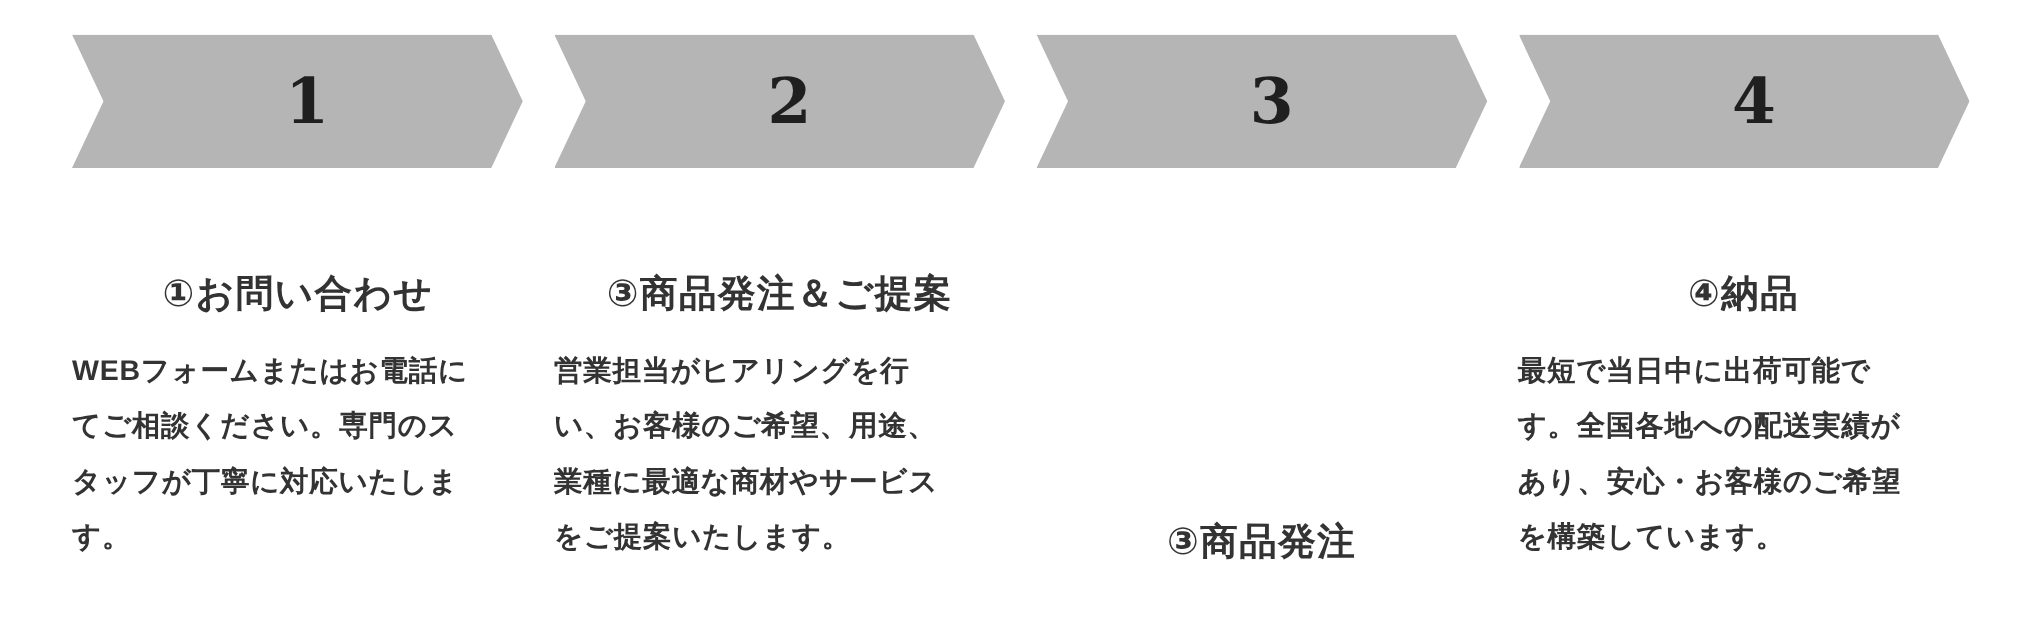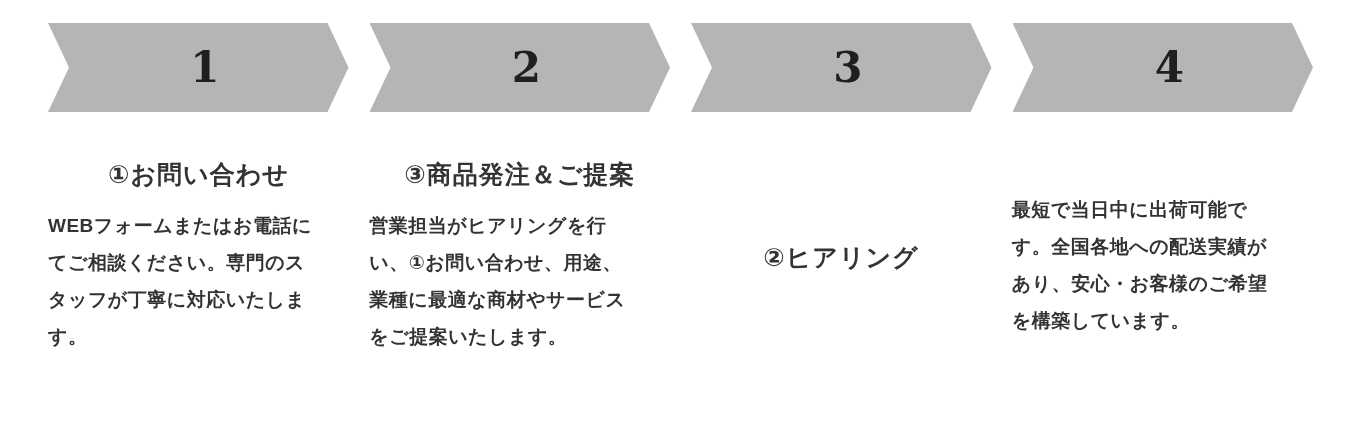--- a/index.html
+++ b/index.html
@@ -30,22 +30,22 @@
     font-family: "DejaVu Serif", "Liberation Serif", serif;
     font-size: 42px;
     font-weight: 700;
     line-height: 1;
     color: var(--number-color, #1f1f1f);
     padding-left: 13px;
   }
   .steps-row {
     display: flex;
     gap: 20px;
-    padding: 46px 48px 0 48px;
-    align-items: center;
+    padding: 68px 48px 0 48px;
+    align-items: flex-end;
   }
   .step-col { flex: 1 1 0; }
   .step-title {
     font-size: 25px;
     font-weight: 700;
     line-height: 32px;
     color: var(--text-color, #333333);
     text-align: center;
     letter-spacing: 1px;
   }
@@ -83,28 +83,29 @@
     <div class="step-col">
       <h3 class="step-title">①お問い合わせ</h3>
       <p class="step-desc">WEBフォームまたはお電話に
 てご相談ください。専門のス
 タッフが丁寧に対応いたしま
 す。</p>
     </div>
     <div class="step-col">
       <h3 class="step-title">③商品発注＆ご提案</h3>
       <p class="step-desc">営業担当がヒアリングを行
-い、①お問い合わせ、用途、
+い、お客様のご希望、用途、
 業種に最適な商材やサービス
 をご提案いたします。</p>
     </div>
     <div class="step-col">
-      <h3 class="step-title">②ヒアリング</h3>
+      <h3 class="step-title">③商品発注</h3>
     </div>
     <div class="step-col">
+      <h3 class="step-title">④納品</h3>
       <p class="step-desc">最短で当日中に出荷可能で
 す。全国各地への配送実績が
 あり、安心・お客様のご希望
 を構築しています。</p>
     </div>
   </div>
 
 </div>
 
 </body></html>

